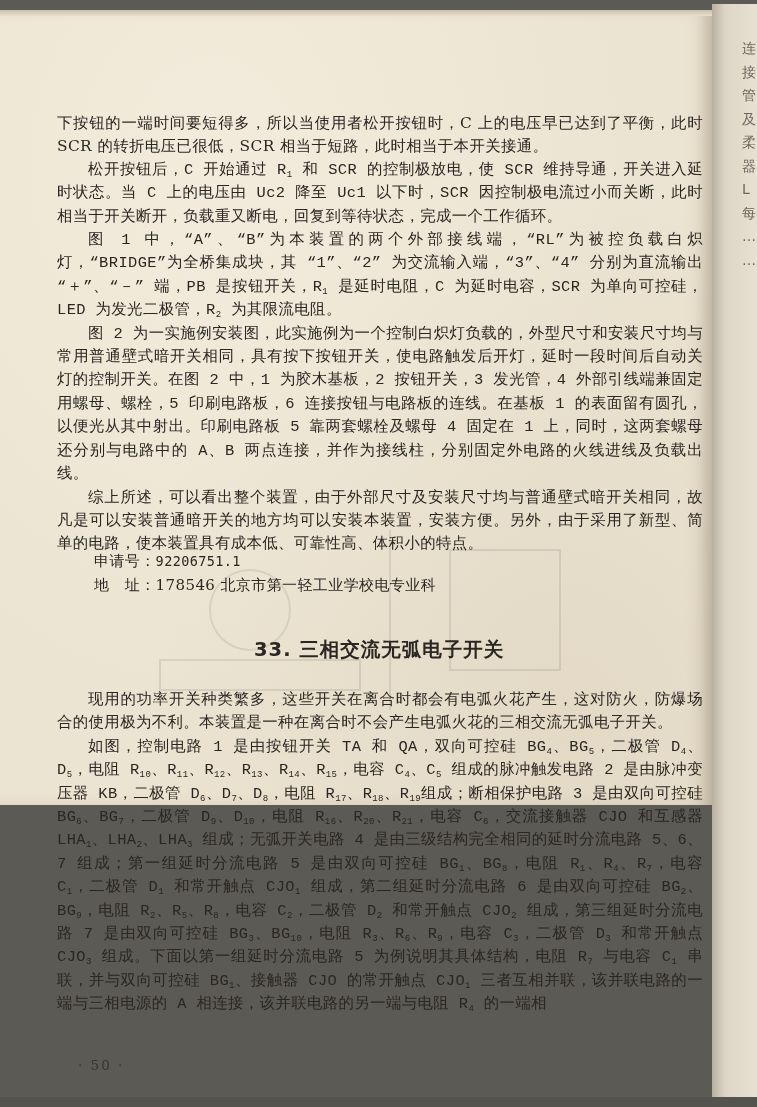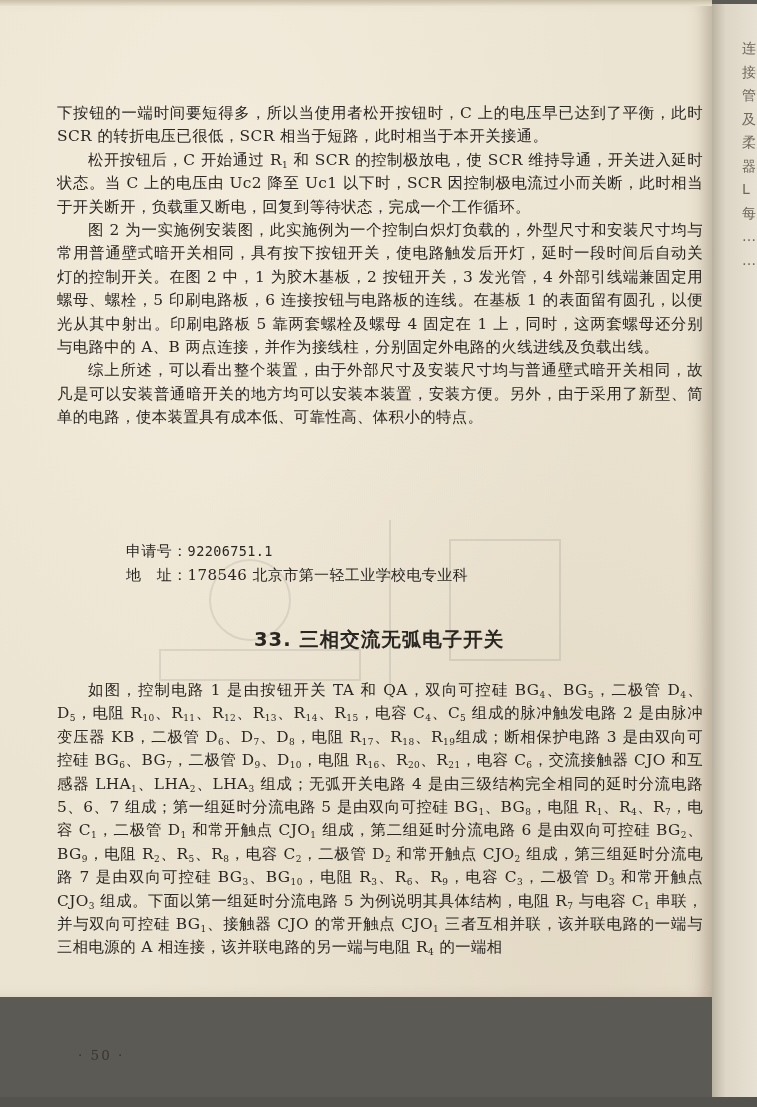--- a/index.html
+++ b/index.html
@@ -3,21 +3,21 @@
   <meta charset="utf-8">
   <style>
     html, body { margin: 0; padding: 0; }
     body {
       width: 757px; height: 1107px; overflow: hidden; position: relative;
       background: #5c5a55;
       font-family: "DejaVu Serif", "Liberation Serif", serif;
       color: #2a2622;
     }
     .page {
-      position: absolute; left: 0; top: 0; width: 712px; height: 997px;
+      position: absolute; left: 0; top: 10px; width: 712px; height: 795px;
       background: #ece4d2;
       background-image:
         radial-gradient(ellipse at 30% 20%, rgba(255,250,238,0.35), rgba(0,0,0,0) 60%),
         radial-gradient(ellipse at 80% 90%, rgba(200,185,160,0.25), rgba(0,0,0,0) 55%);
       box-shadow: inset -14px 0 18px -8px rgba(120,105,85,0.45);
     }
     .top-edge {
       position: absolute; left: 0; top: 0; width: 712px; height: 6px;
       background: linear-gradient(#c9bfa9, #e9e1cd);
     }
@@ -34,27 +34,27 @@
     .bottom-shadow {
       position: absolute; left: 0; top: 1097px; width: 757px; height: 10px;
       background: #55534e;
     }
     .text-block {
       position: absolute; left: 57px; width: 646px;
       font-size: 15.4px; line-height: 23.4px; letter-spacing: 0.4px;
       text-align: justify;
     }
     .text-block p { margin: 0; }
-    .indent { text-indent: 31px; }
+    .indent { text-indent: 31px; font-family: Liberation Mono, monospace; }
     sub { font-size: 9px; vertical-align: -3px; line-height: 0; }
     .meta {
       position: absolute; left: 94px; top: 539px;
       font-size: 15px; line-height: 24px; letter-spacing: 0.4px;
     }
-    .meta .row { display: block; margin-left: 32px; }
+    .meta .row { display: block; }
     .meta .label { display: inline-block; }
     .section-title {
       position: absolute; left: 254px; top: 626px;
       font-family: "DejaVu Sans", "Liberation Sans", sans-serif;
       font-weight: bold; font-size: 19.5px; letter-spacing: 1px;
       color: #2a2622;
       text-align: center;
     }
     .page-number {
       position: absolute; left: 78px; top: 1047px;
@@ -74,36 +74,38 @@
   <svg class="ghost-figure" viewBox="0 0 520 210">
     <rect x="330" y="40" width="110" height="120" fill="none" stroke="#333" stroke-width="2"></rect>
     <circle cx="130" cy="100" r="40" fill="none" stroke="#333" stroke-width="2"></circle>
     <rect x="40" y="150" width="200" height="30" fill="none" stroke="#333" stroke-width="2"></rect>
     <line x1="270" y1="20" x2="270" y2="200" stroke="#333" stroke-width="2"></line>
   </svg>
 
   <div class="text-block" id="article1" style="top:102px;">
       <p>下按钮的一端时间要短得多，所以当使用者松开按钮时，C 上的电压早已达到了平衡，此时 SCR 的转折电压已很低，SCR 相当于短路，此时相当于本开关接通。</p>
       <p class="indent">松开按钮后，C 开始通过 R<sub>1</sub> 和 SCR 的控制极放电，使 SCR 维持导通，开关进入延时状态。当 C 上的电压由 Uc2 降至 Uc1 以下时，SCR 因控制极电流过小而关断，此时相当于开关断开，负载重又断电，回复到等待状态，完成一个工作循环。</p>
+      <p class="indent">图 1 中，“A”、“B”为本装置的两个外部接线端，“RL”为被控负载白炽灯，“BRIDGE”为全桥集成块，其 “1”、“2” 为交流输入端，“3”、“4” 分别为直流输出 “＋”、“－” 端，PB 是按钮开关，R<sub>1</sub> 是延时电阻，C 为延时电容，SCR 为单向可控硅，LED 为发光二极管，R<sub>2</sub> 为其限流电阻。</p>
       <p class="indent">图 2 为一实施例安装图，此实施例为一个控制白炽灯负载的，外型尺寸和安装尺寸均与常用普通壁式暗开关相同，具有按下按钮开关，使电路触发后开灯，延时一段时间后自动关灯的控制开关。在图 2 中，1 为胶木基板，2 按钮开关，3 发光管，4 外部引线端兼固定用螺母、螺栓，5 印刷电路板，6 连接按钮与电路板的连线。在基板 1 的表面留有圆孔，以便光从其中射出。印刷电路板 5 靠两套螺栓及螺母 4 固定在 1 上，同时，这两套螺母还分别与电路中的 A、B 两点连接，并作为接线柱，分别固定外电路的火线进线及负载出线。</p>
       <p class="indent">综上所述，可以看出整个装置，由于外部尺寸及安装尺寸均与普通壁式暗开关相同，故凡是可以安装普通暗开关的地方均可以安装本装置，安装方便。另外，由于采用了新型、简单的电路，使本装置具有成本低、可靠性高、体积小的特点。</p>
     </div>
 
   <div class="meta">
     <span class="row">
       <span class="label">申请号：</span><span style="font-family:'DejaVu Sans Mono','Liberation Mono',monospace;font-size:13.5px;">92206751.1</span>
     </span>
     <span class="row">
       <span class="label">地　址：</span><span>178546 北京市第一轻工业学校电专业科</span>
     </span>
   </div>
 
   <div class="section-title">33. 三相交流无弧电子开关</div>
 
   <div class="text-block" id="article2" style="top:679px;">
+      <p class="indent">现用的功率开关种类繁多，这些开关在离合时都会有电弧火花产生，这对防火，防爆场合的使用极为不利。本装置是一种在离合时不会产生电弧火花的三相交流无弧电子开关。</p>
       <p class="indent">如图，控制电路 1 是由按钮开关 TA 和 QA，双向可控硅 BG<sub>4</sub>、BG<sub>5</sub>，二极管 D<sub>4</sub>、D<sub>5</sub>，电阻 R<sub>10</sub>、R<sub>11</sub>、R<sub>12</sub>、R<sub>13</sub>、R<sub>14</sub>、R<sub>15</sub>，电容 C<sub>4</sub>、C<sub>5</sub> 组成的脉冲触发电路 2 是由脉冲变压器 KB，二极管 D<sub>6</sub>、D<sub>7</sub>、D<sub>8</sub>，电阻 R<sub>17</sub>、R<sub>18</sub>、R<sub>19</sub>组成；断相保护电路 3 是由双向可控硅 BG<sub>6</sub>、BG<sub>7</sub>，二极管 D<sub>9</sub>、D<sub>10</sub>，电阻 R<sub>16</sub>、R<sub>20</sub>、R<sub>21</sub>，电容 C<sub>6</sub>，交流接触器 CJO 和互感器 LHA<sub>1</sub>、LHA<sub>2</sub>、LHA<sub>3</sub> 组成；无弧开关电路 4 是由三级结构完全相同的延时分流电路 5、6、7 组成；第一组延时分流电路 5 是由双向可控硅 BG<sub>1</sub>、BG<sub>8</sub>，电阻 R<sub>1</sub>、R<sub>4</sub>、R<sub>7</sub>，电容 C<sub>1</sub>，二极管 D<sub>1</sub> 和常开触点 CJO<sub>1</sub> 组成，第二组延时分流电路 6 是由双向可控硅 BG<sub>2</sub>、BG<sub>9</sub>，电阻 R<sub>2</sub>、R<sub>5</sub>、R<sub>8</sub>，电容 C<sub>2</sub>，二极管 D<sub>2</sub> 和常开触点 CJO<sub>2</sub> 组成，第三组延时分流电路 7 是由双向可控硅 BG<sub>3</sub>、BG<sub>10</sub>，电阻 R<sub>3</sub>、R<sub>6</sub>、R<sub>9</sub>，电容 C<sub>3</sub>，二极管 D<sub>3</sub> 和常开触点 CJO<sub>3</sub> 组成。下面以第一组延时分流电路 5 为例说明其具体结构，电阻 R<sub>7</sub> 与电容 C<sub>1</sub> 串联，并与双向可控硅 BG<sub>1</sub>、接触器 CJO 的常开触点 CJO<sub>1</sub> 三者互相并联，该并联电路的一端与三相电源的 A 相连接，该并联电路的另一端与电阻 R<sub>4</sub> 的一端相</p>
     </div>
 
   <div class="page-number">· 50 ·</div>
 </div>
 
 <div class="facing-page">
   <div class="facing-chars" id="facing">
       <span>连</span>
       <span>接</span>

